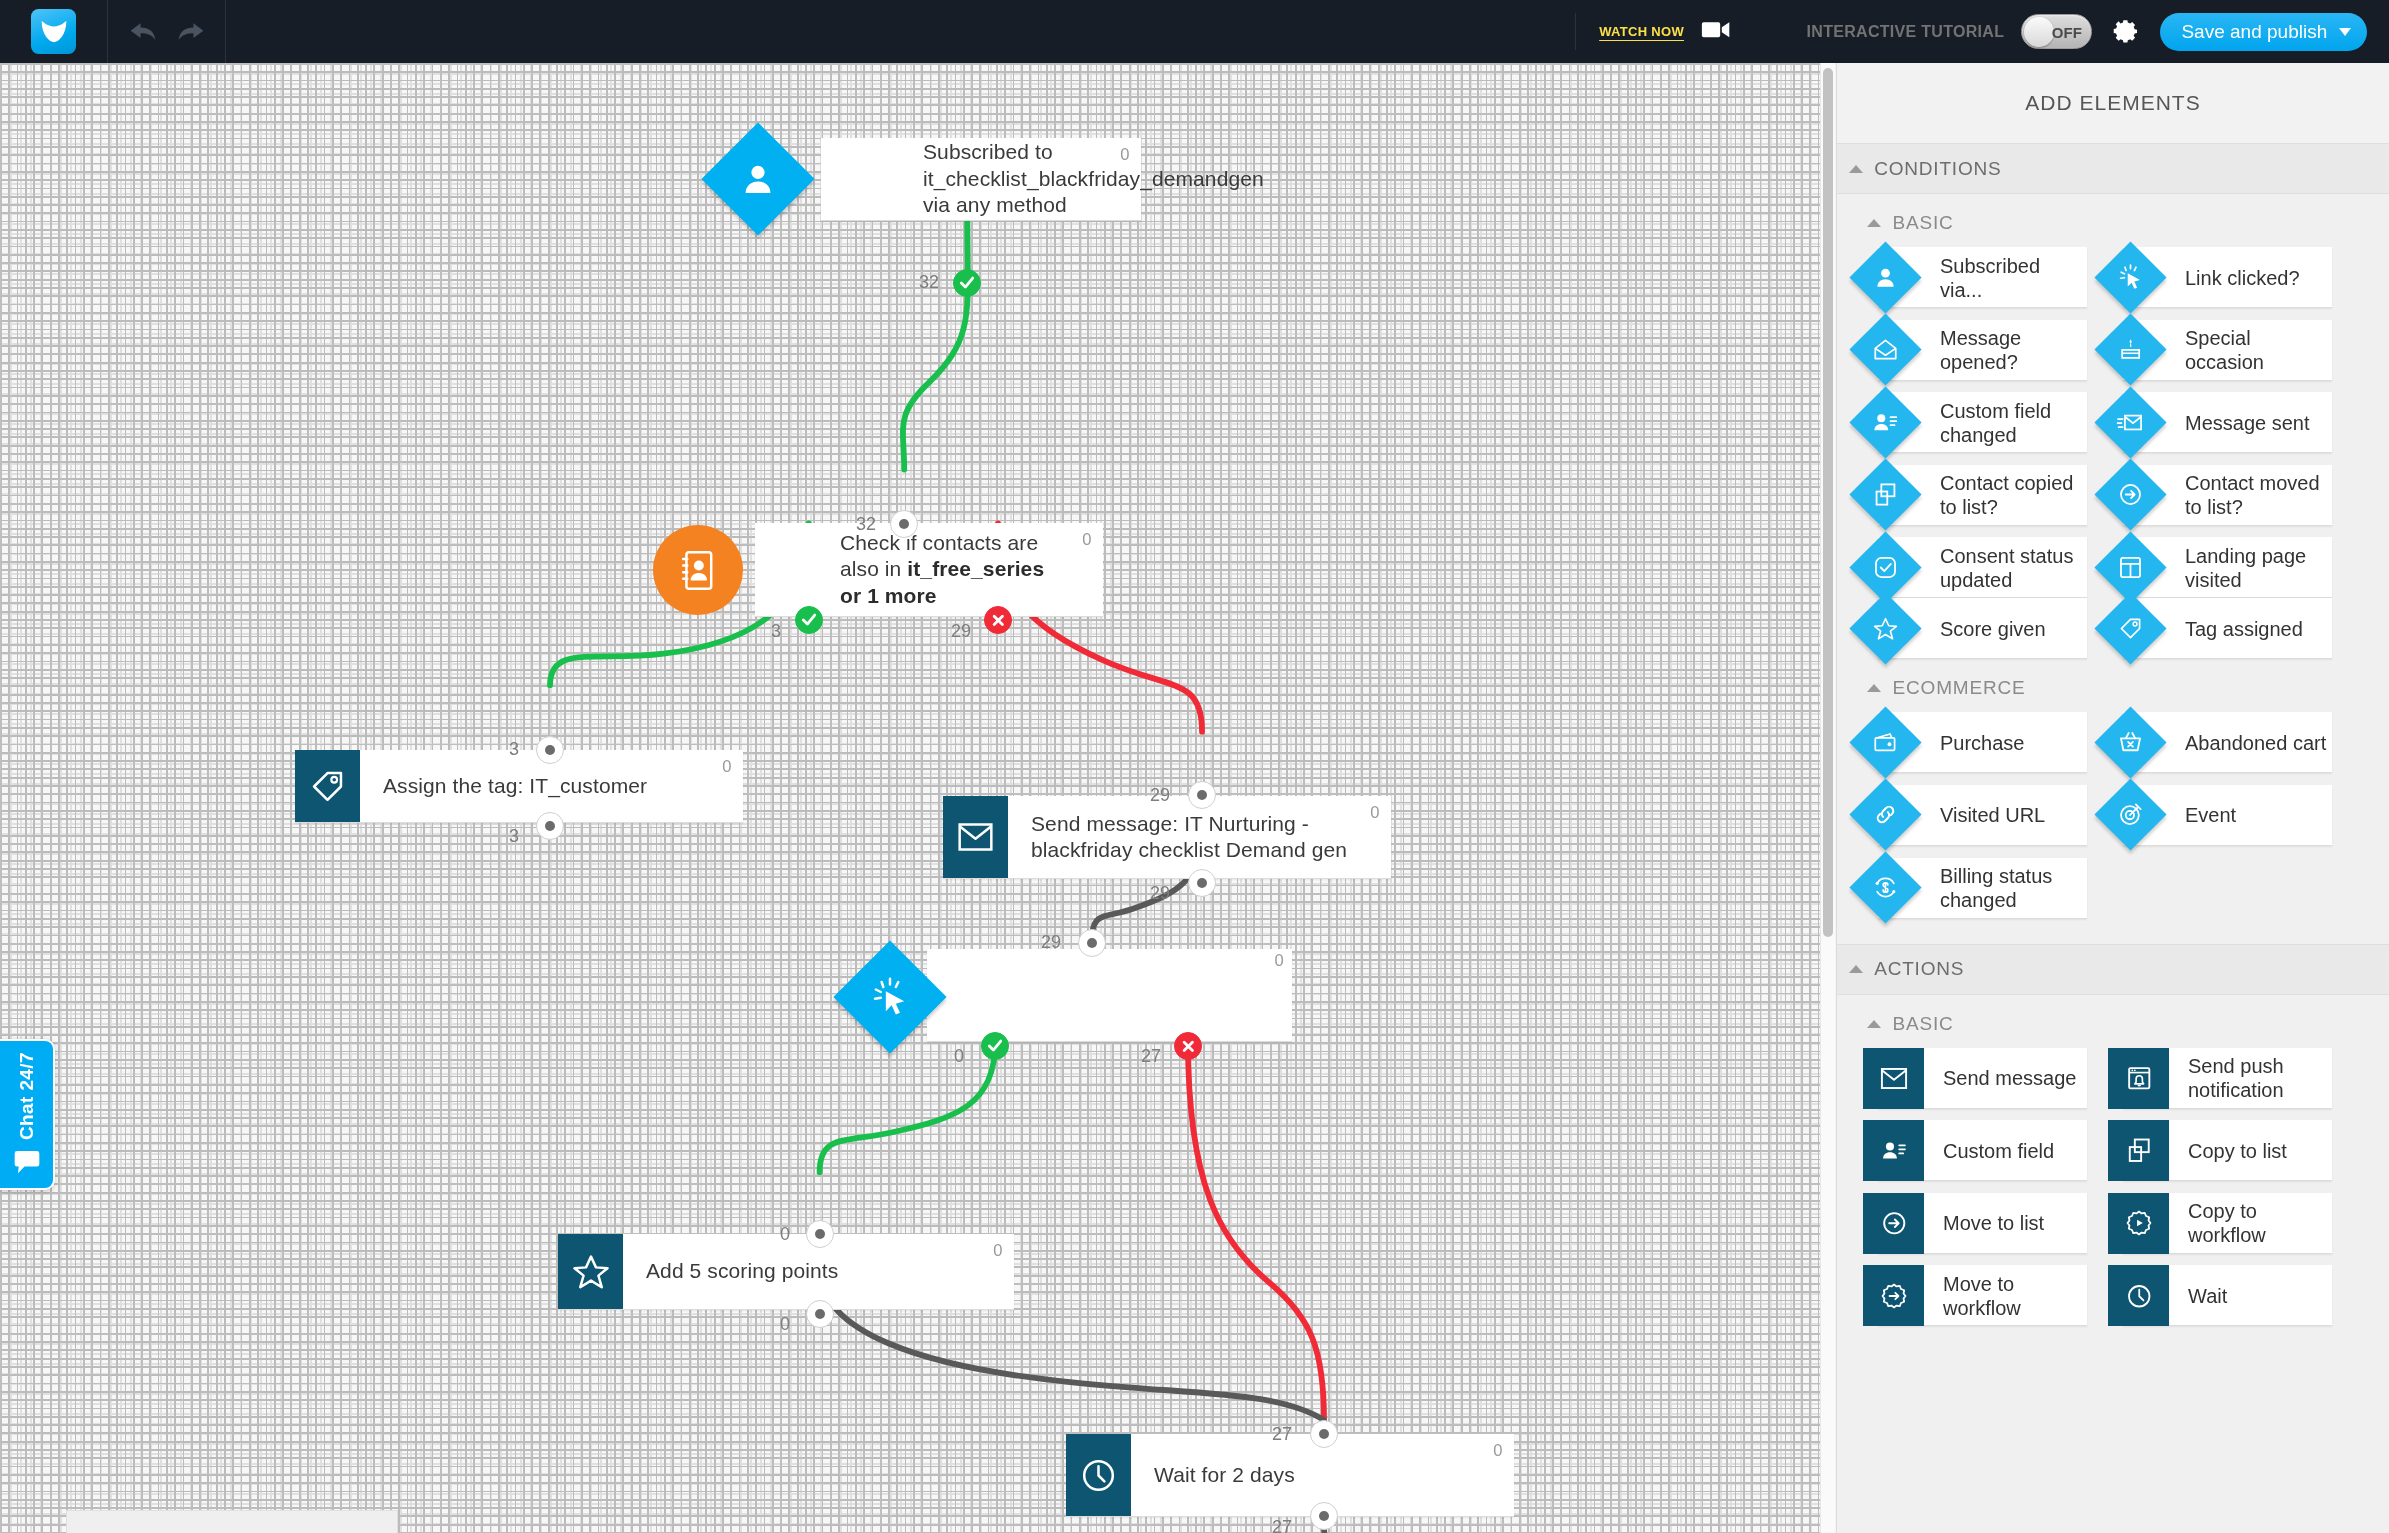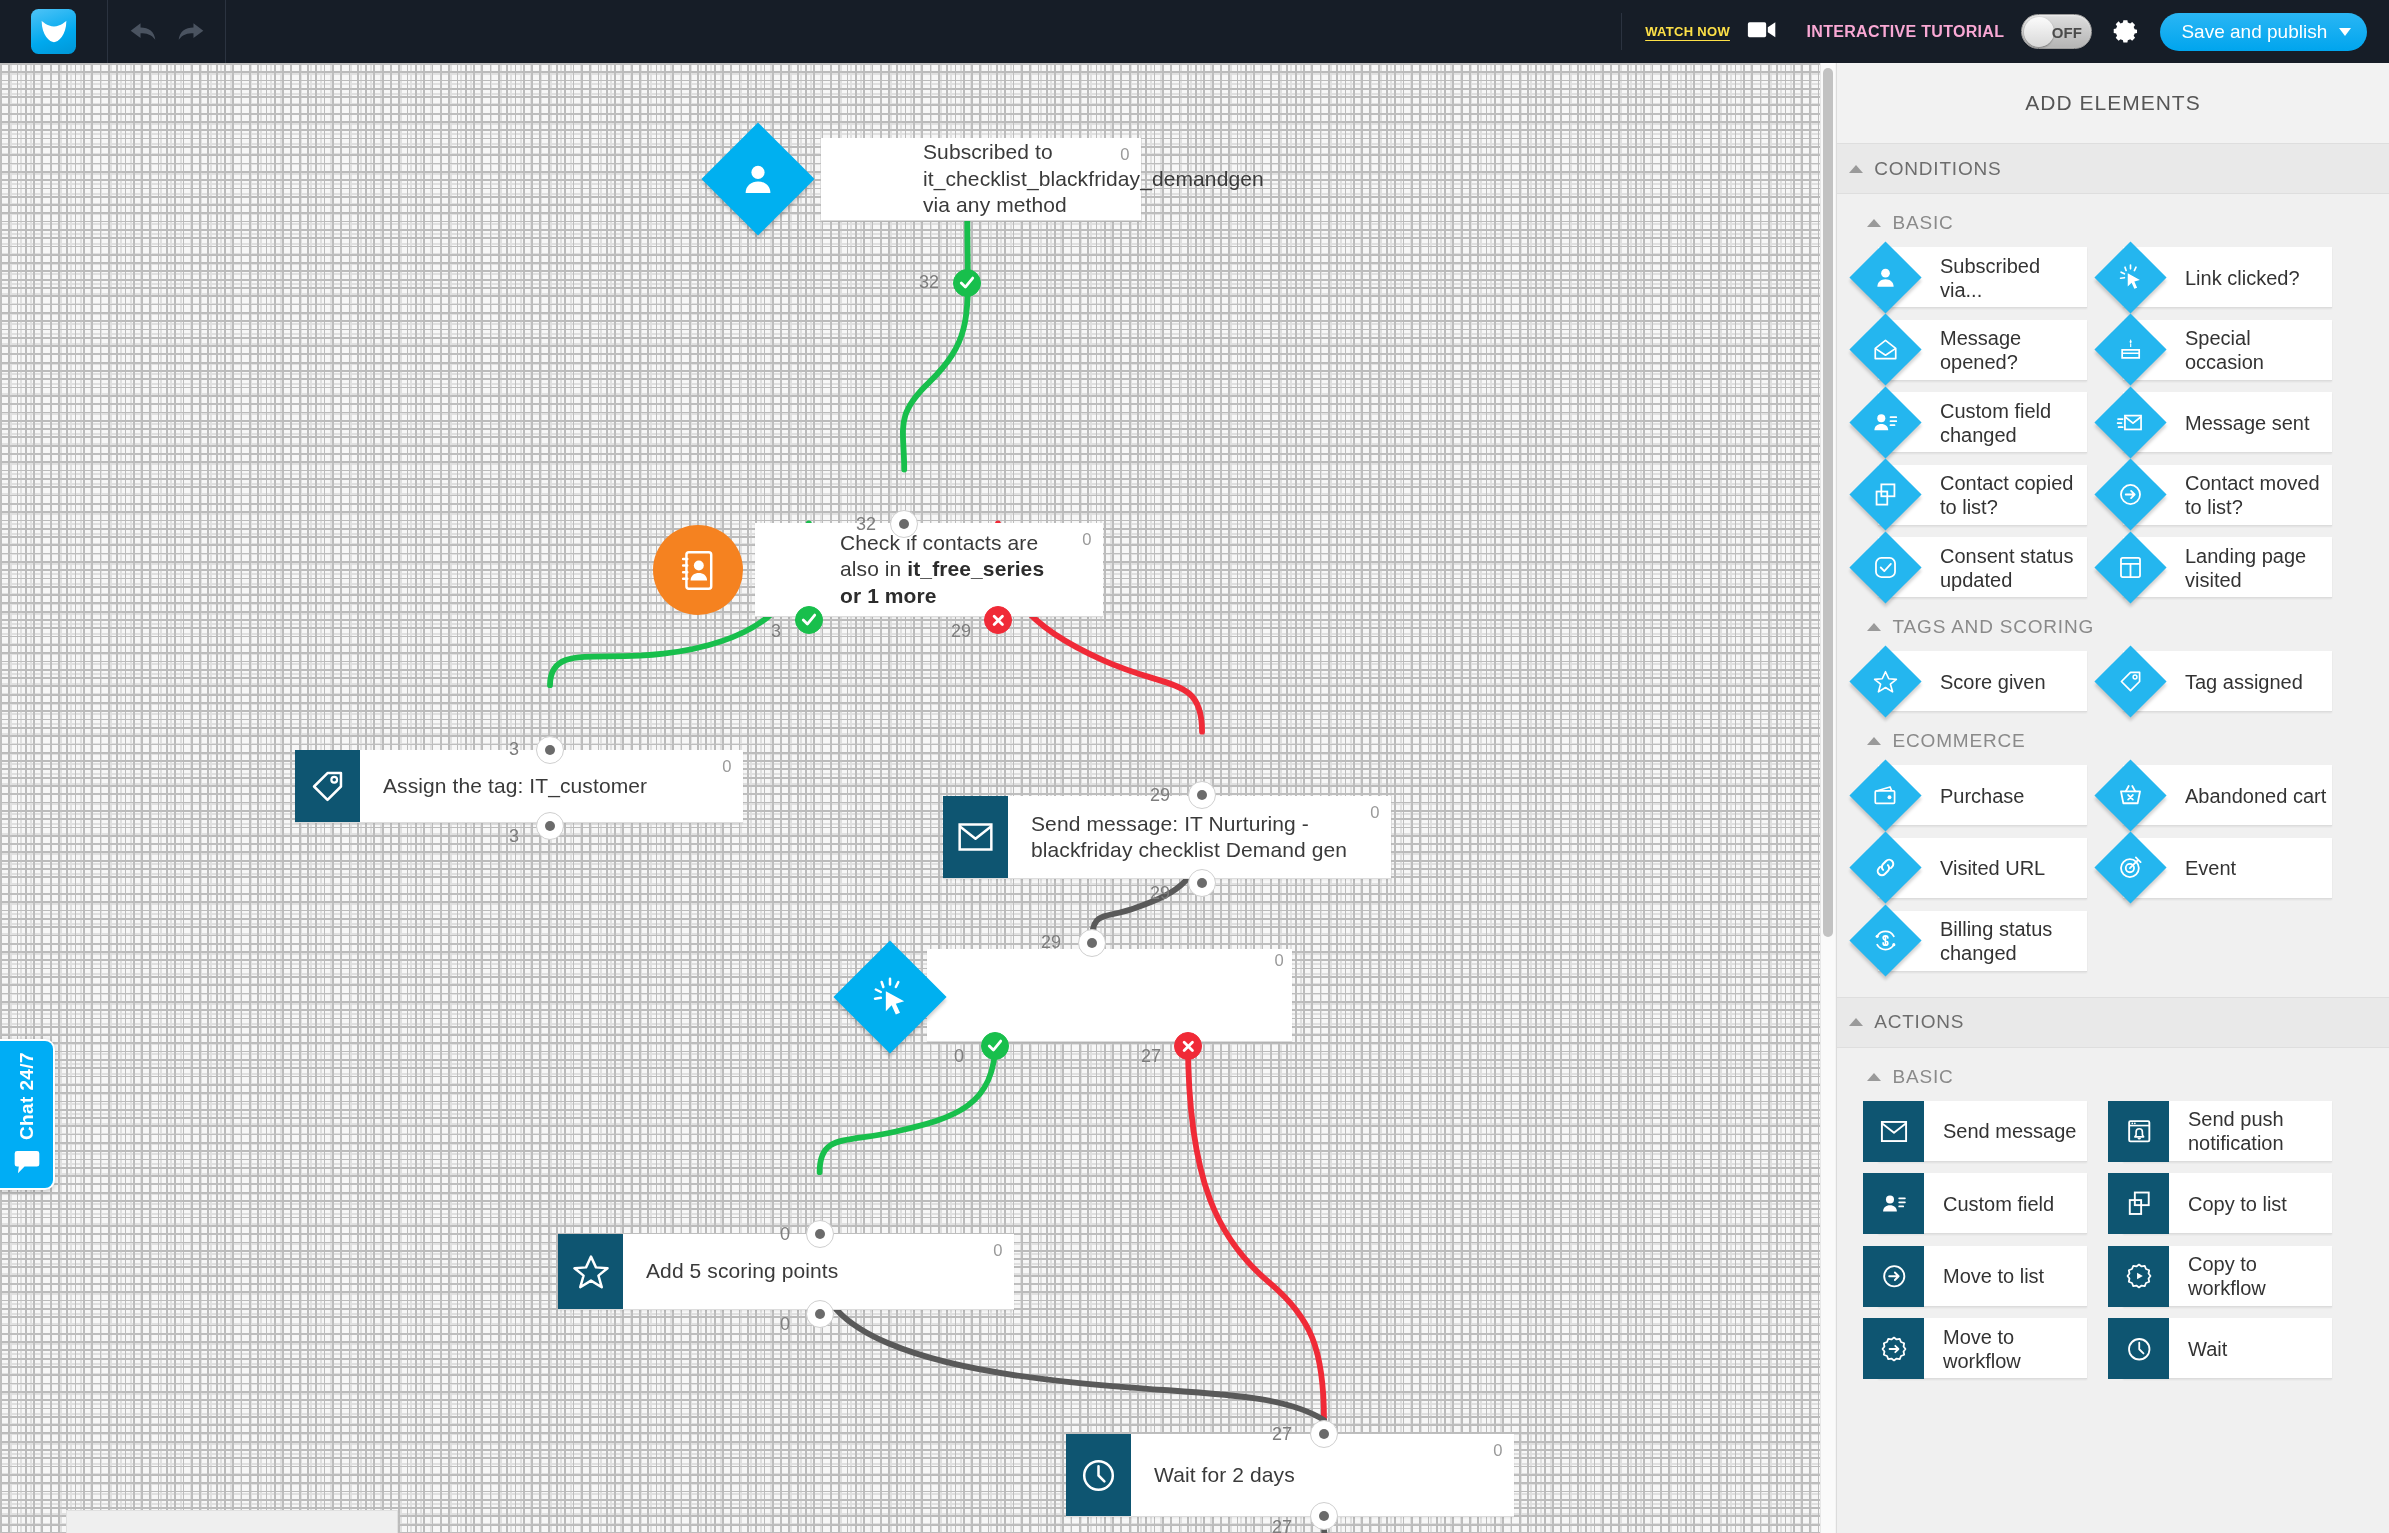--- a/index.html
+++ b/index.html
@@ -44,22 +44,22 @@
     height: 37px;
   }
   .watch-now {
     color: #fde047; font-size: 13px; font-weight: bold;
     letter-spacing: 0.3px;
     text-decoration: underline; text-underline-offset: 4.1px;
     cursor: pointer; white-space: nowrap;
   }
   .cam-icon { display:block; }
   .tut-label {
-    color: #f9a8d4; font-size: 16px; font-weight: bold; letter-spacing: 0.3px;
-    white-space: nowrap; margin-right: 16.6px;
+    color: #737373; font-size: 16px; font-weight: bold; letter-spacing: 0.3px;
+    white-space: nowrap; margin-right: 16.6px; margin-left: 46px;
   }
   .toggle {
     width: 71px; height: 35px; border-radius: 17.4px;
     background: linear-gradient(180deg,#dedede,#b4b4b4);
     border: 0.8px solid #9a9a9a;
     position: relative; cursor: pointer; margin-right: 20px;
     box-shadow: inset 0 0.8px 1.7px rgba(255,255,255,.6);
   }
   .toggle .knob {
     position: absolute; left: 1.7px; top: 1.7px;
@@ -681,24 +681,20 @@
       <span class="dia">
           <svg width="25" height="25" viewBox="0 0 42 42">
             <rect x="5" y="5" width="32" height="32" rx="3" stroke="#fff" stroke-width="3" fill="none"></rect>
             <path d="M5 15h32M21 15v22" stroke="#fff" stroke-width="3"></path>
           </svg>
         </span>
       <span class="lbl">Landing page visited</span>
     </div>
   </div>
 
-  <div class="sb-sub-hd">
-    <span class="tri"></span>
-    <span>TAGS AND SCORING</span>
-  </div>
   <div class="sb-grid">
     <div class="sb-item">
       <span class="card"></span>
       <span class="dia">
           <svg width="25" height="25" viewBox="0 0 46 44">
             <path d="M23 4 L29 17 L43 18 L32 27 L36 41 L23 33 L10 41 L14 27 L3 18 L17 17 Z" stroke="#fff" stroke-width="3" fill="none" stroke-linejoin="round"></path>
           </svg>
         </span>
       <span class="lbl">Score given</span>
     </div>

